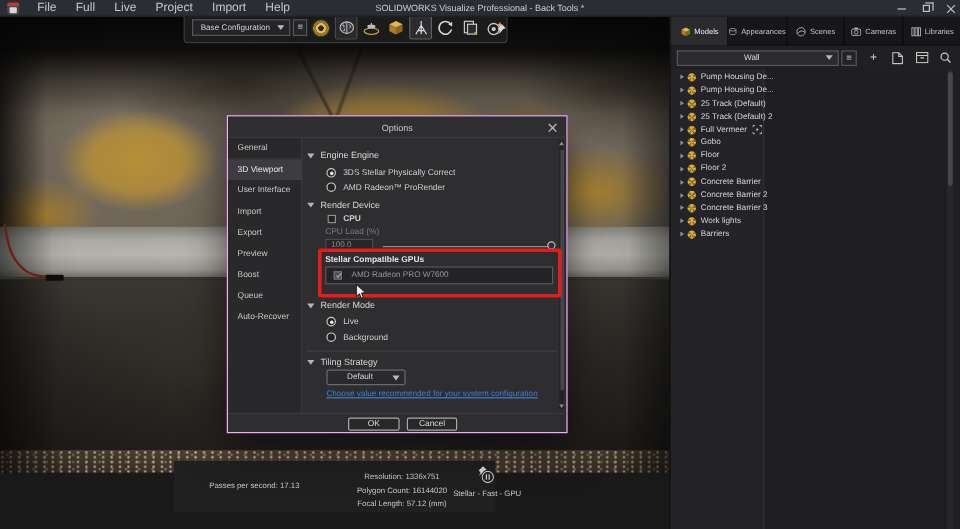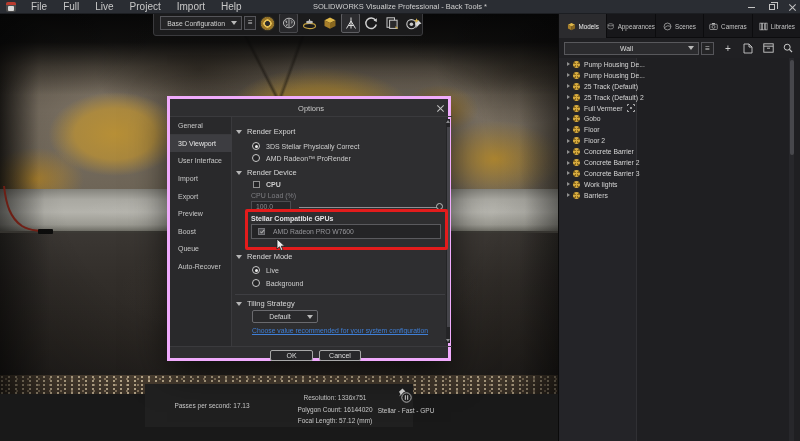--- a/index.html
+++ b/index.html
@@ -96,21 +96,21 @@
   .tree-col{position:absolute;left:0;top:0;width:78px;height:383px;background:#242428;border-right:1px solid rgba(255,255,255,.06);}
   .tree-row{position:absolute;left:0;width:78px;height:10.9px;display:flex;align-items:center;cursor:default;}
   .tw{width:0;height:0;border-top:2.8px solid transparent;border-bottom:2.8px solid transparent;border-left:3.6px solid #909090;margin:0 3px 0 8px;}
   .gold-gear{width:7px;height:7px;border-radius:50%;flex:none;margin-right:4px;
     background:conic-gradient(#d7ab3f 0 40deg,#8f6d1f 40deg 80deg,#d7ab3f 80deg 120deg,#8f6d1f 120deg 160deg,#d7ab3f 160deg 200deg,#8f6d1f 200deg 240deg,#d7ab3f 240deg 280deg,#8f6d1f 280deg 320deg,#d7ab3f 320deg 360deg);}
   .tree-lbl{color:#d6d6d6;font-size:6.8px;white-space:nowrap;}
   .rscroll{position:absolute;left:230px;top:44px;width:5px;height:383px;background:#27272b;}
   .rscroll .thumb{position:absolute;left:0.5px;top:2px;width:4px;height:95px;background:#47474c;border-radius:2px;}
 
   
-  .dialog{left:167px;top:96px;width:284px;height:265px;background:#2e2e30;border:3px solid #f0abfc;box-shadow:0 10px 34px rgba(0,0,0,.65);z-index:50;}
+  .dialog{left:189px;top:96px;width:284px;height:265px;background:#2e2e30;border:1px solid #f0abfc;box-shadow:0 10px 34px rgba(0,0,0,.65);z-index:50;}
   .dlg-title{position:absolute;left:0;top:0;width:282px;height:18px;border-bottom:1px solid #3a3a3d;}
   .dlg-title .t{position:absolute;left:0;right:0;top:5px;text-align:center;color:#c9c9c9;font-size:7.5px;}
   .dlg-close{position:absolute;right:7px;top:5px;width:9px;height:9px;}
   .dlg-close::before,.dlg-close::after{content:"";position:absolute;left:4px;top:0;width:1px;height:9px;background:#c4c4c4;}
   .dlg-close::before{transform:rotate(45deg);} .dlg-close::after{transform:rotate(-45deg);}
   .dlg-side{position:absolute;left:0;top:18px;width:62px;height:229px;background:#29292b;border-right:1px solid #3a3a3d;}
   .side-item{position:absolute;left:0;width:62px;height:17.6px;color:#c8c8c8;font-size:7px;display:flex;align-items:center;padding-left:8px;}
   .side-item.sep{border-bottom:1px solid #3a3a3d;}
   .side-item.sel{background:#3d3d41;color:#e8e8e8;}
   .dlg-body{position:absolute;left:63px;top:18px;width:219px;height:229px;overflow:hidden;}
@@ -401,21 +401,21 @@
       <div class="side-item" style="top:88px">Preview</div>
       <div class="side-item" style="top:105.6px">Boost</div>
       <div class="side-item" style="top:123.2px">Queue</div>
       <div class="side-item" style="top:140.8px">Auto-Recover</div>
     </div>
 
     <div class="dlg-body">
 
       <div class="sec-head" style="left:3px;top:10px">
         <span class="tri"></span>
-        <span>Render Export</span>
+        <span>Engine Engine</span>
       </div>
       <div class="opt-row" style="left:19px;top:25px">
         <span class="radio on"></span>
         <span>3DS Stellar Physically Correct</span>
       </div>
       <div class="opt-row" style="left:19px;top:37px">
         <span class="radio"></span>
         <span>AMD Radeon™ ProRender</span>
       </div>
 

